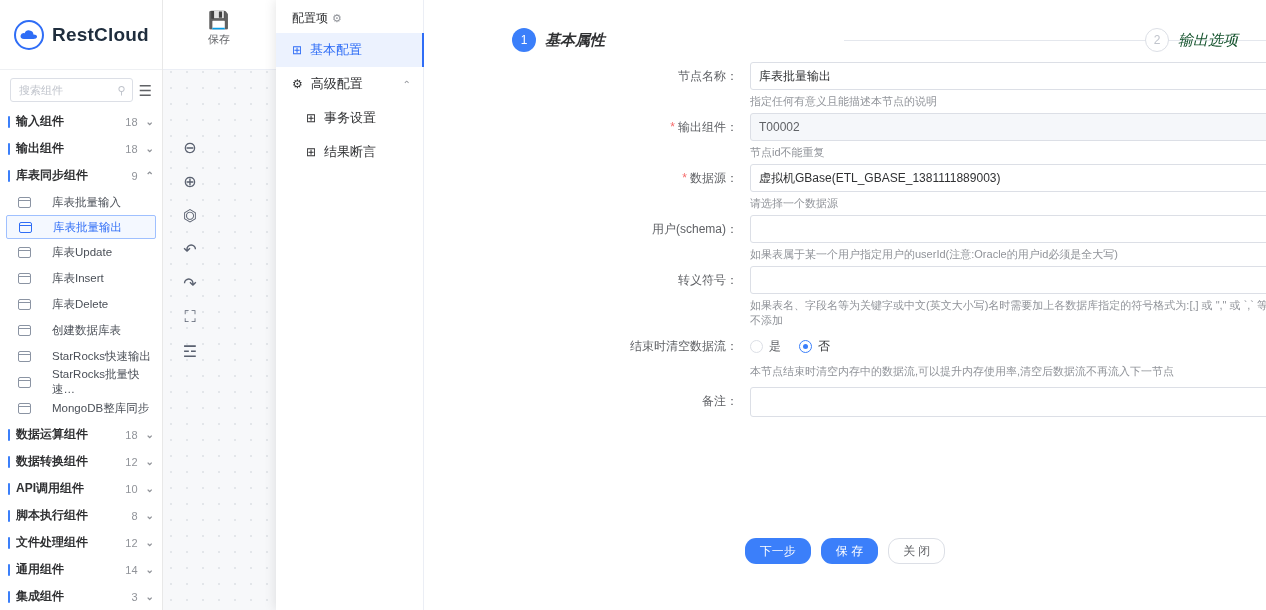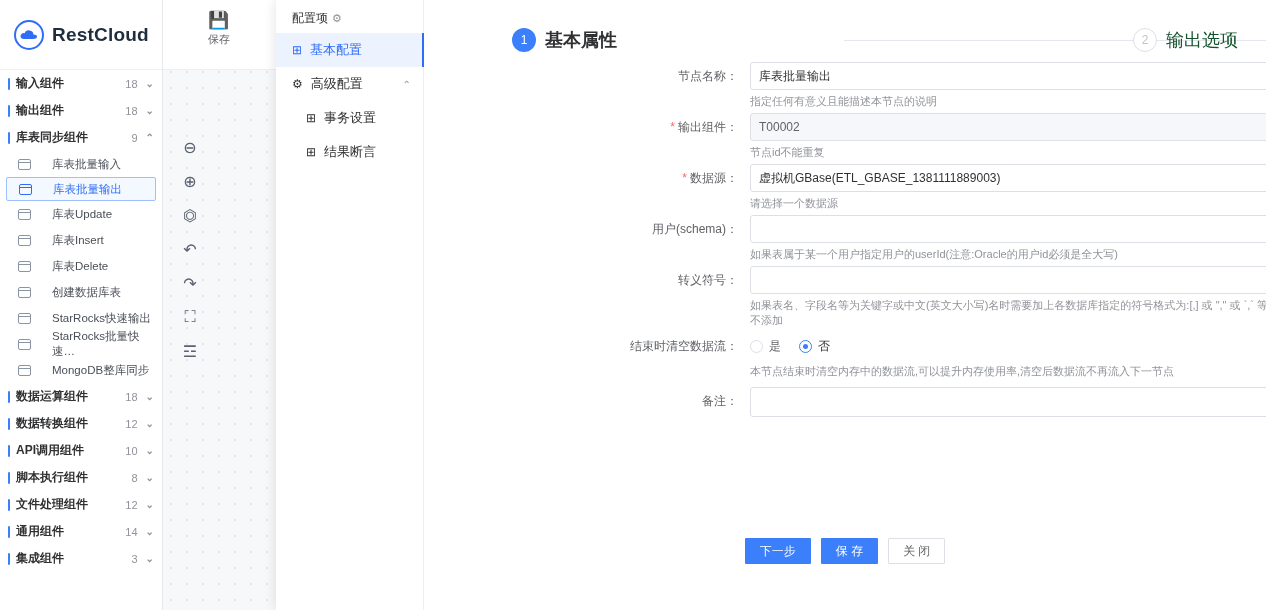--- a/index.html
+++ b/index.html
@@ -114,21 +114,21 @@
   .menu-item.sub { padding-left: 30px; }
 
   
   .steps { position: absolute; left: 148px; top: 0; right: 0; height: 78px; }
   .step { position: absolute; display: flex; align-items: center; gap: 9px; }
   .step-num {
     width: 24px; height: 24px; border-radius: 50%; display: flex; align-items: center; justify-content: center;
     font-size: 12px; color: #fff; background: #3b7ffa;
   }
   .step.inactive .step-num { background: #fff; color: #c0c4cc; border: 1px solid #dcdfe6; }
-  .step-label { font-size: 18px; color: #303133; font-weight: bold; }
+  .step-label { font-size: 15px; color: #303133; font-weight: bold; font-style: italic; }
   .step.inactive .step-label { color: #14532d; font-weight: normal; }
   .step-line {
     position: absolute; left: 420px; top: 40px; width: 540px; height: 1px; background: #e4e7ed;
   }
 
   
   .form { position: absolute; left: 148px; top: 62px; right: 0; bottom: 0; }
   .row { position: relative; margin-bottom: 4px; }
   .flabel {
     position: absolute; left: 0; width: 314px; text-align: right; font-size: 12px; color: #606266;
@@ -157,21 +157,21 @@
   .radio.checked .dot { border-color: #3b7ffa; }
   .radio.checked .dot::after {
     content: ""; position: absolute; left: 3px; top: 3px; width: 5px; height: 5px;
     border-radius: 50%; background: #3b7ffa;
   }
   .radio.checked { color: #303133; }
 
   
   .footer { position: absolute; left: 148px; right: 0; top: 538px; display: flex; justify-content: center; gap: 10px; }
   .btn {
-    height: 26px; min-width: 54px; padding: 0 14px; border-radius: 1px; font-size: 12px;
+    height: 26px; min-width: 54px; padding: 0 14px; border-radius: 11px; font-size: 12px;
     display: flex; align-items: center; justify-content: center; cursor: pointer;
     border: 1px solid transparent;
   }
   .btn-primary { background: #3b7ffa; color: #fff; }
   .btn-default { background: #fff; color: #606266; border-color: #dcdfe6; font-family: Liberation Serif, serif; }
 </style>
 </head>
 <body>
 
 <div class="app">
@@ -200,20 +200,27 @@
   <div class="left-panel">
     <div class="brand">
       <span class="brand-logo">
         <svg width="18" height="12" viewBox="0 0 18 12">
           <path d="M4 10 Q0 10 0.6 6.6 Q1.2 3.6 4.6 4.2 Q5.8 0.8 9.6 1.4 Q13.4 2 13.4 5.6 Q17.4 5.6 17 8.2 Q16.6 10 13.4 10 Z" fill="#2f6df6"></path>
         </svg>
       </span>
       <span class="brand-name">RestCloud</span>
     </div>
 
+    <div class="search-row">
+      <div class="search-box">
+        <input value="" placeholder="搜索组件" style="">
+        <span class="search-icon">⚲</span>
+      </div>
+      <span class="list-toggle-icon">☰</span>
+    </div>
 
     <div id="groups">
         <div class="group-header">
           <span class="bar"></span>
           <span class="g-label">输入组件</span>
           <span class="g-count">18</span>
           <span class="g-caret">⌄</span>
         </div>
         <div class="group-header">
           <span class="bar"></span>

